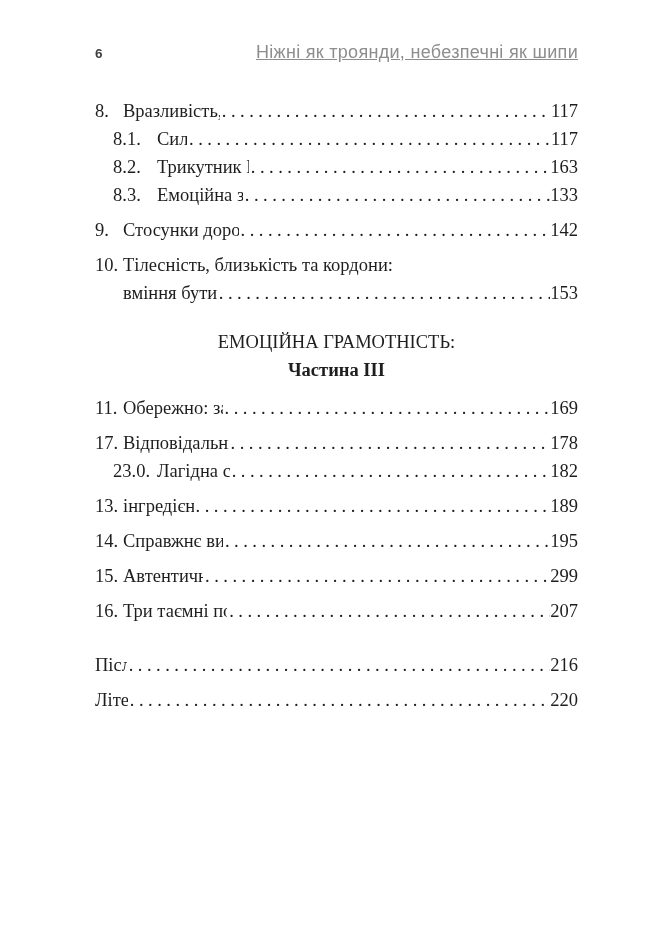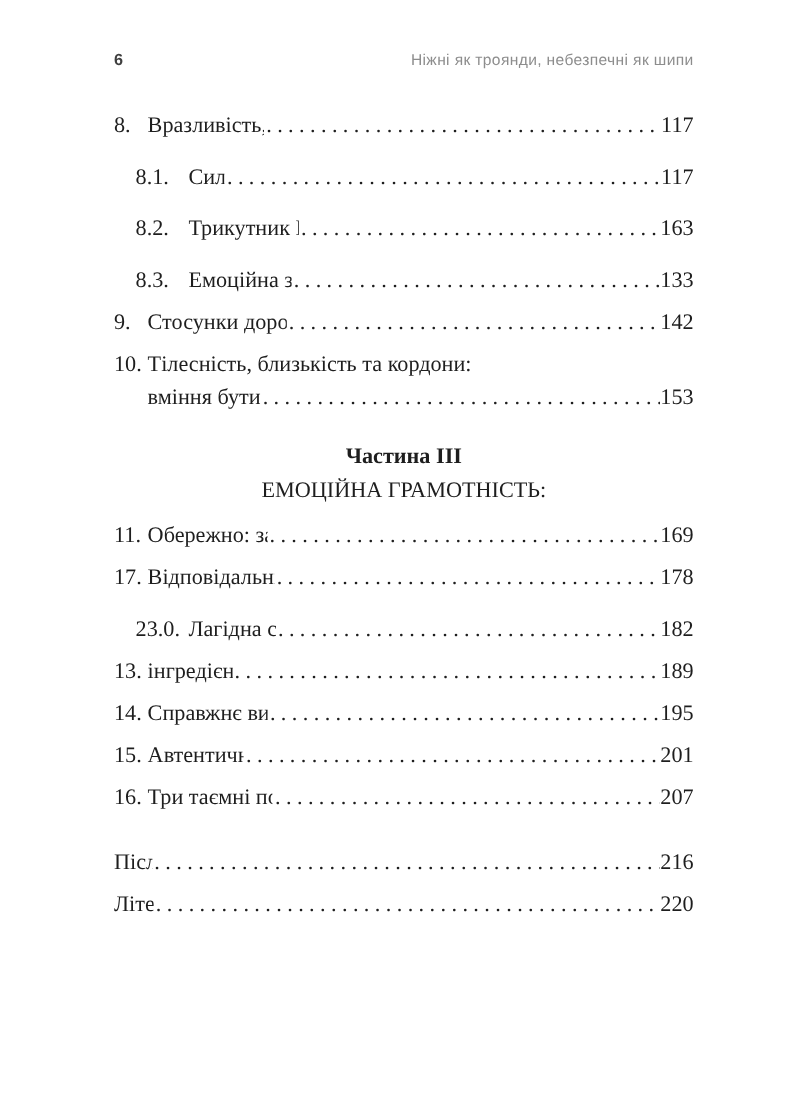--- a/index.html
+++ b/index.html
@@ -28,36 +28,37 @@
     align-items: baseline;
     font-family: "Liberation Sans", "DejaVu Sans", sans-serif;
     margin-bottom: 34px;
   }
   .page-num {
     font-size: 13.5px;
     font-weight: 700;
     color: #3f3f3f;
   }
   .running-title {
-    font-size: 13px;
+    font-size: 18px;
     font-weight: 500;
     color: #8d8d8d;
     letter-spacing: 0.3px;
+    text-decoration: underline;
   }
   
   .toc {
     font-size: 18.5px;
     line-height: 28px;
   }
   .entry {
     display: flex;
     align-items: flex-start;
   }
   .entry.lvl1 { margin-top: 7px; }
-  .entry.lvl2 { margin-left: 18px; margin-top: 15px; align-items: flex-end; }
+  .entry.lvl2 { margin-left: 18px; margin-top: 0; align-items: flex-end; }
   .entry.lvl0 { margin-top: 7px; }
   .entry.gap-xl { margin-top: 26px; }
   .num {
     flex: none;
     width: 28px;
   }
   .lvl2 .num { width: 44px; }
   .lvl0 .num { width: 0; }
   .body {
     flex: 1;
@@ -162,22 +163,22 @@
         <div class="body">
           <div class="tline">Тілесність, близькість та кордони:</div>
           <div class="lrow">
             <span class="t">вміння бути по-справжньому дорослим</span>
             <span class="dots"></span>
             <span class="pg">153</span>
           </div>
         </div>
       </div>
       <div class="section">
+        <div class="sec-line">ЕМОЦІЙНА ГРАМОТНІСТЬ:</div>
         <div class="sec-line sec-bold">Частина III</div>
-        <div class="sec-line">ЕМОЦІЙНА ГРАМОТНІСТЬ:</div>
       </div>
       <div class="entry lvl1">
         <span class="num">11.</span>
         <div class="body">
           <div class="lrow">
             <span class="t">Обережно: загострене відчуття реальності</span>
             <span class="dots"></span>
             <span class="pg">169</span>
           </div>
         </div>
@@ -221,21 +222,21 @@
             <span class="pg">195</span>
           </div>
         </div>
       </div>
       <div class="entry lvl1">
         <span class="num">15.</span>
         <div class="body">
           <div class="lrow">
             <span class="t">Автентичність замість сценарію</span>
             <span class="dots"></span>
-            <span class="pg">201</span>
+            <span class="pg">299</span>
           </div>
         </div>
       </div>
       <div class="entry lvl1">
         <span class="num">16.</span>
         <div class="body">
           <div class="lrow">
             <span class="t">Три таємні послання та як влаштоване щастя</span>
             <span class="dots"></span>
             <span class="pg">207</span>

